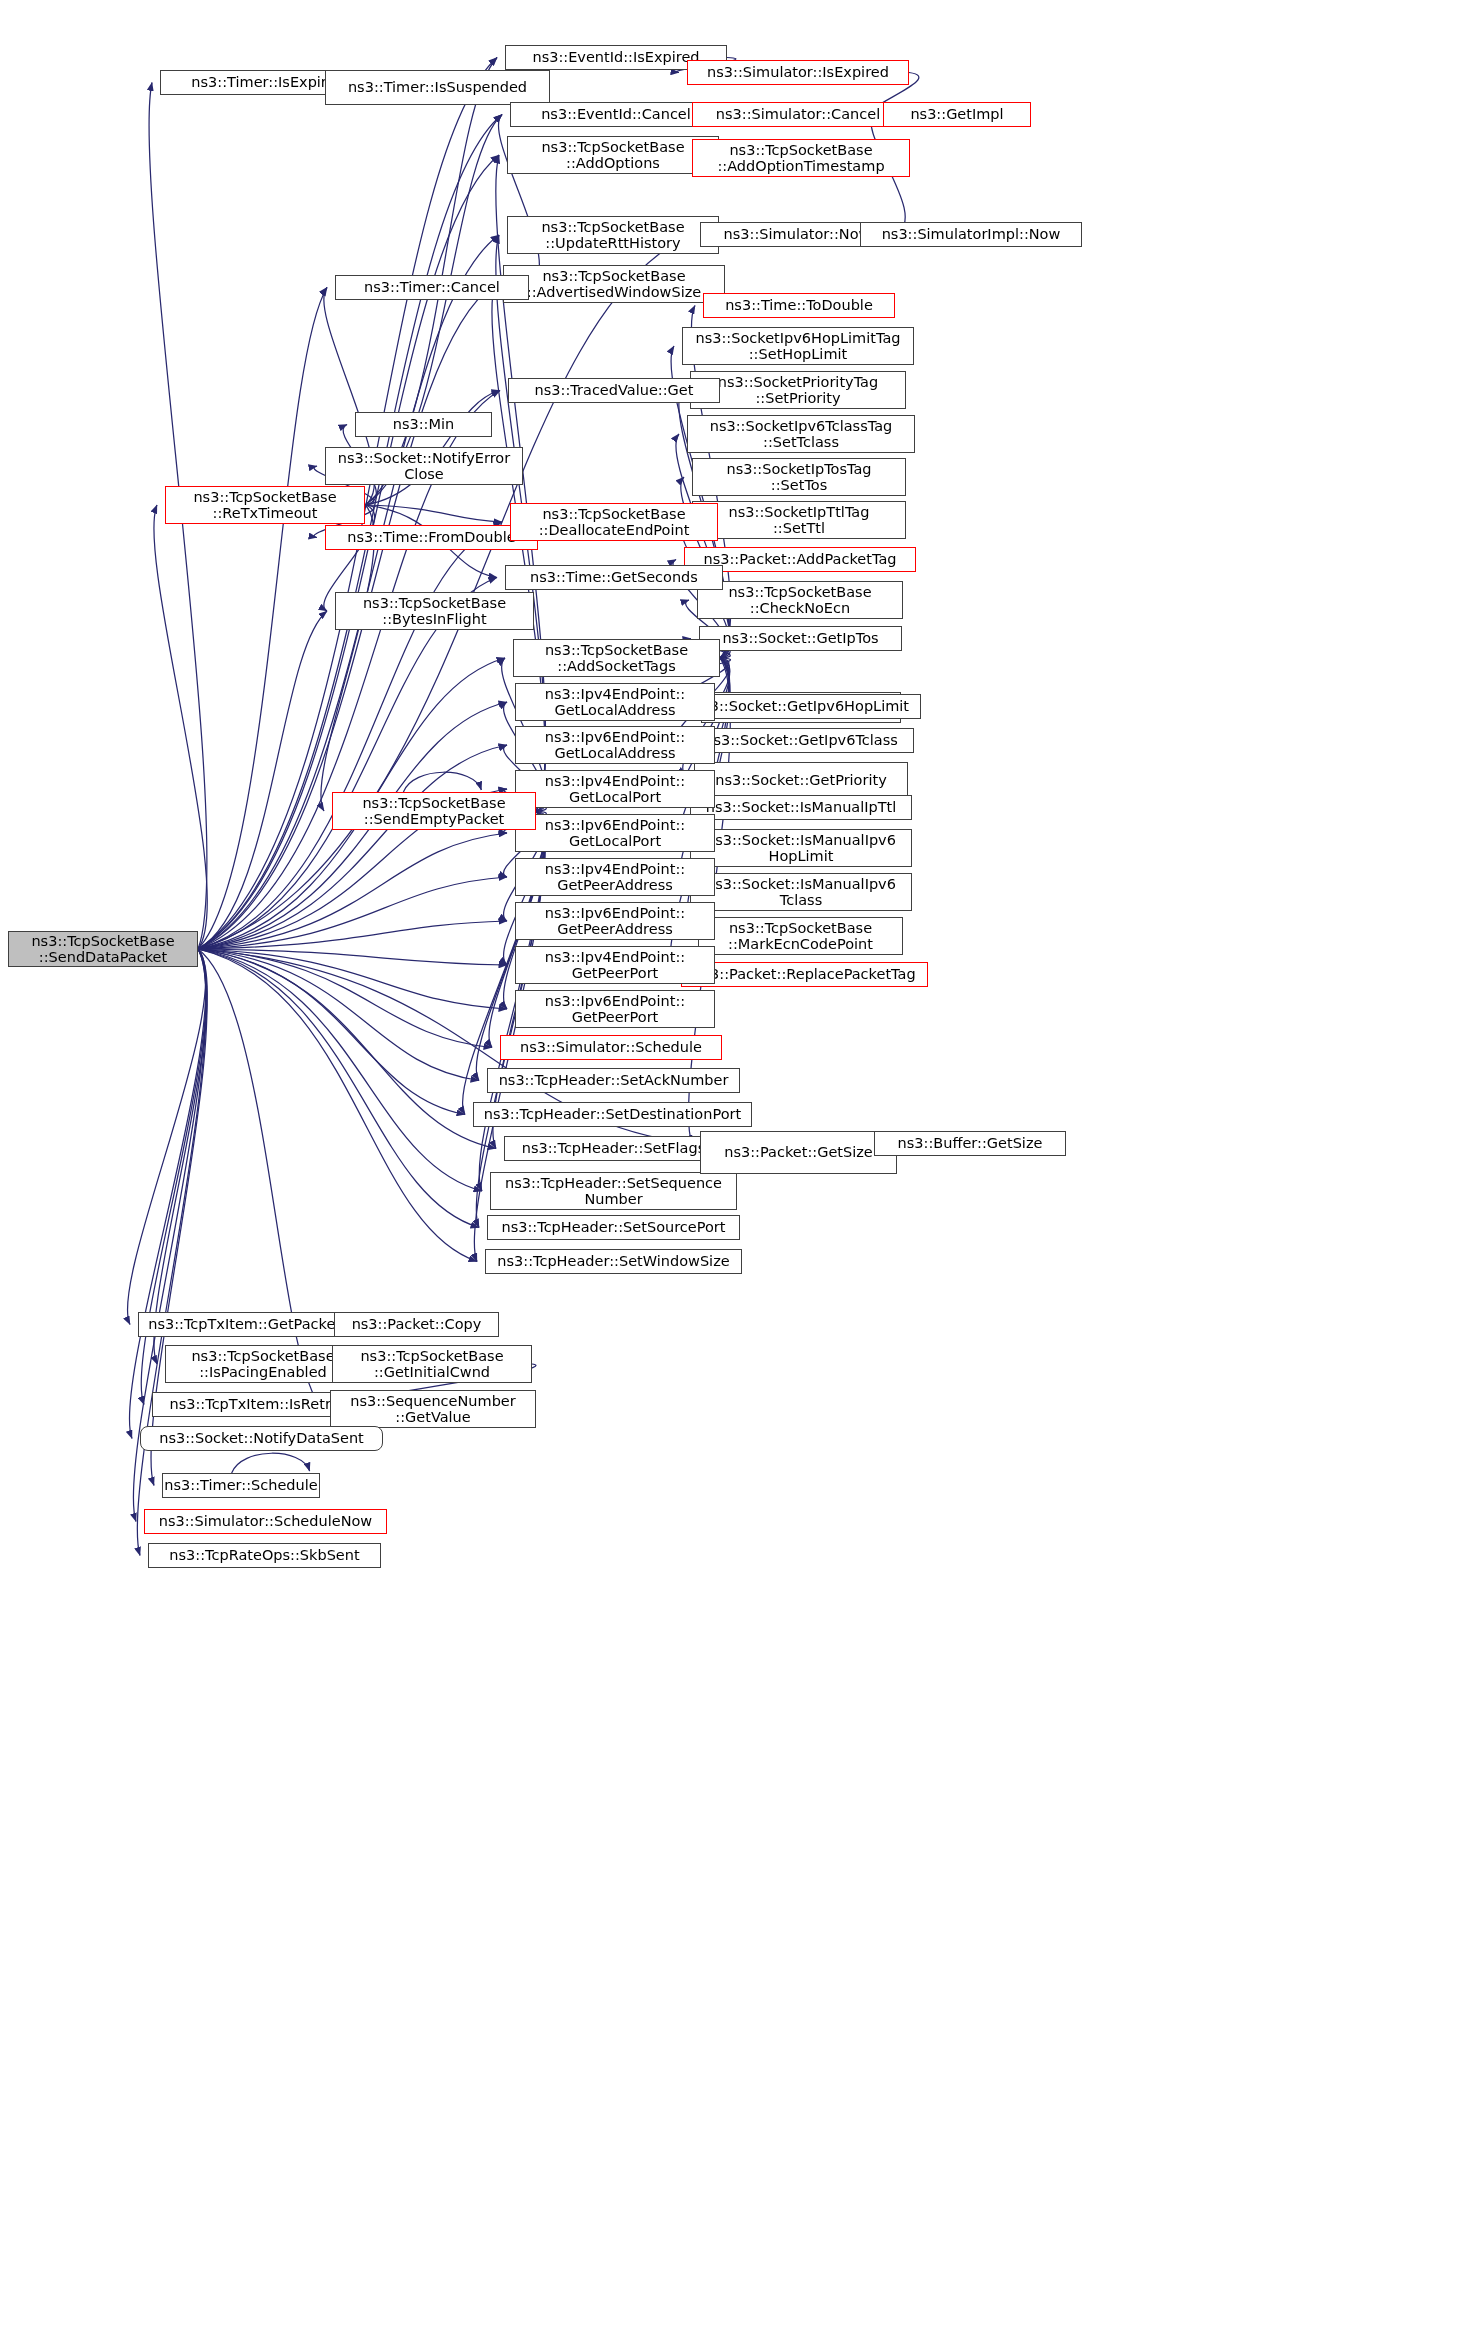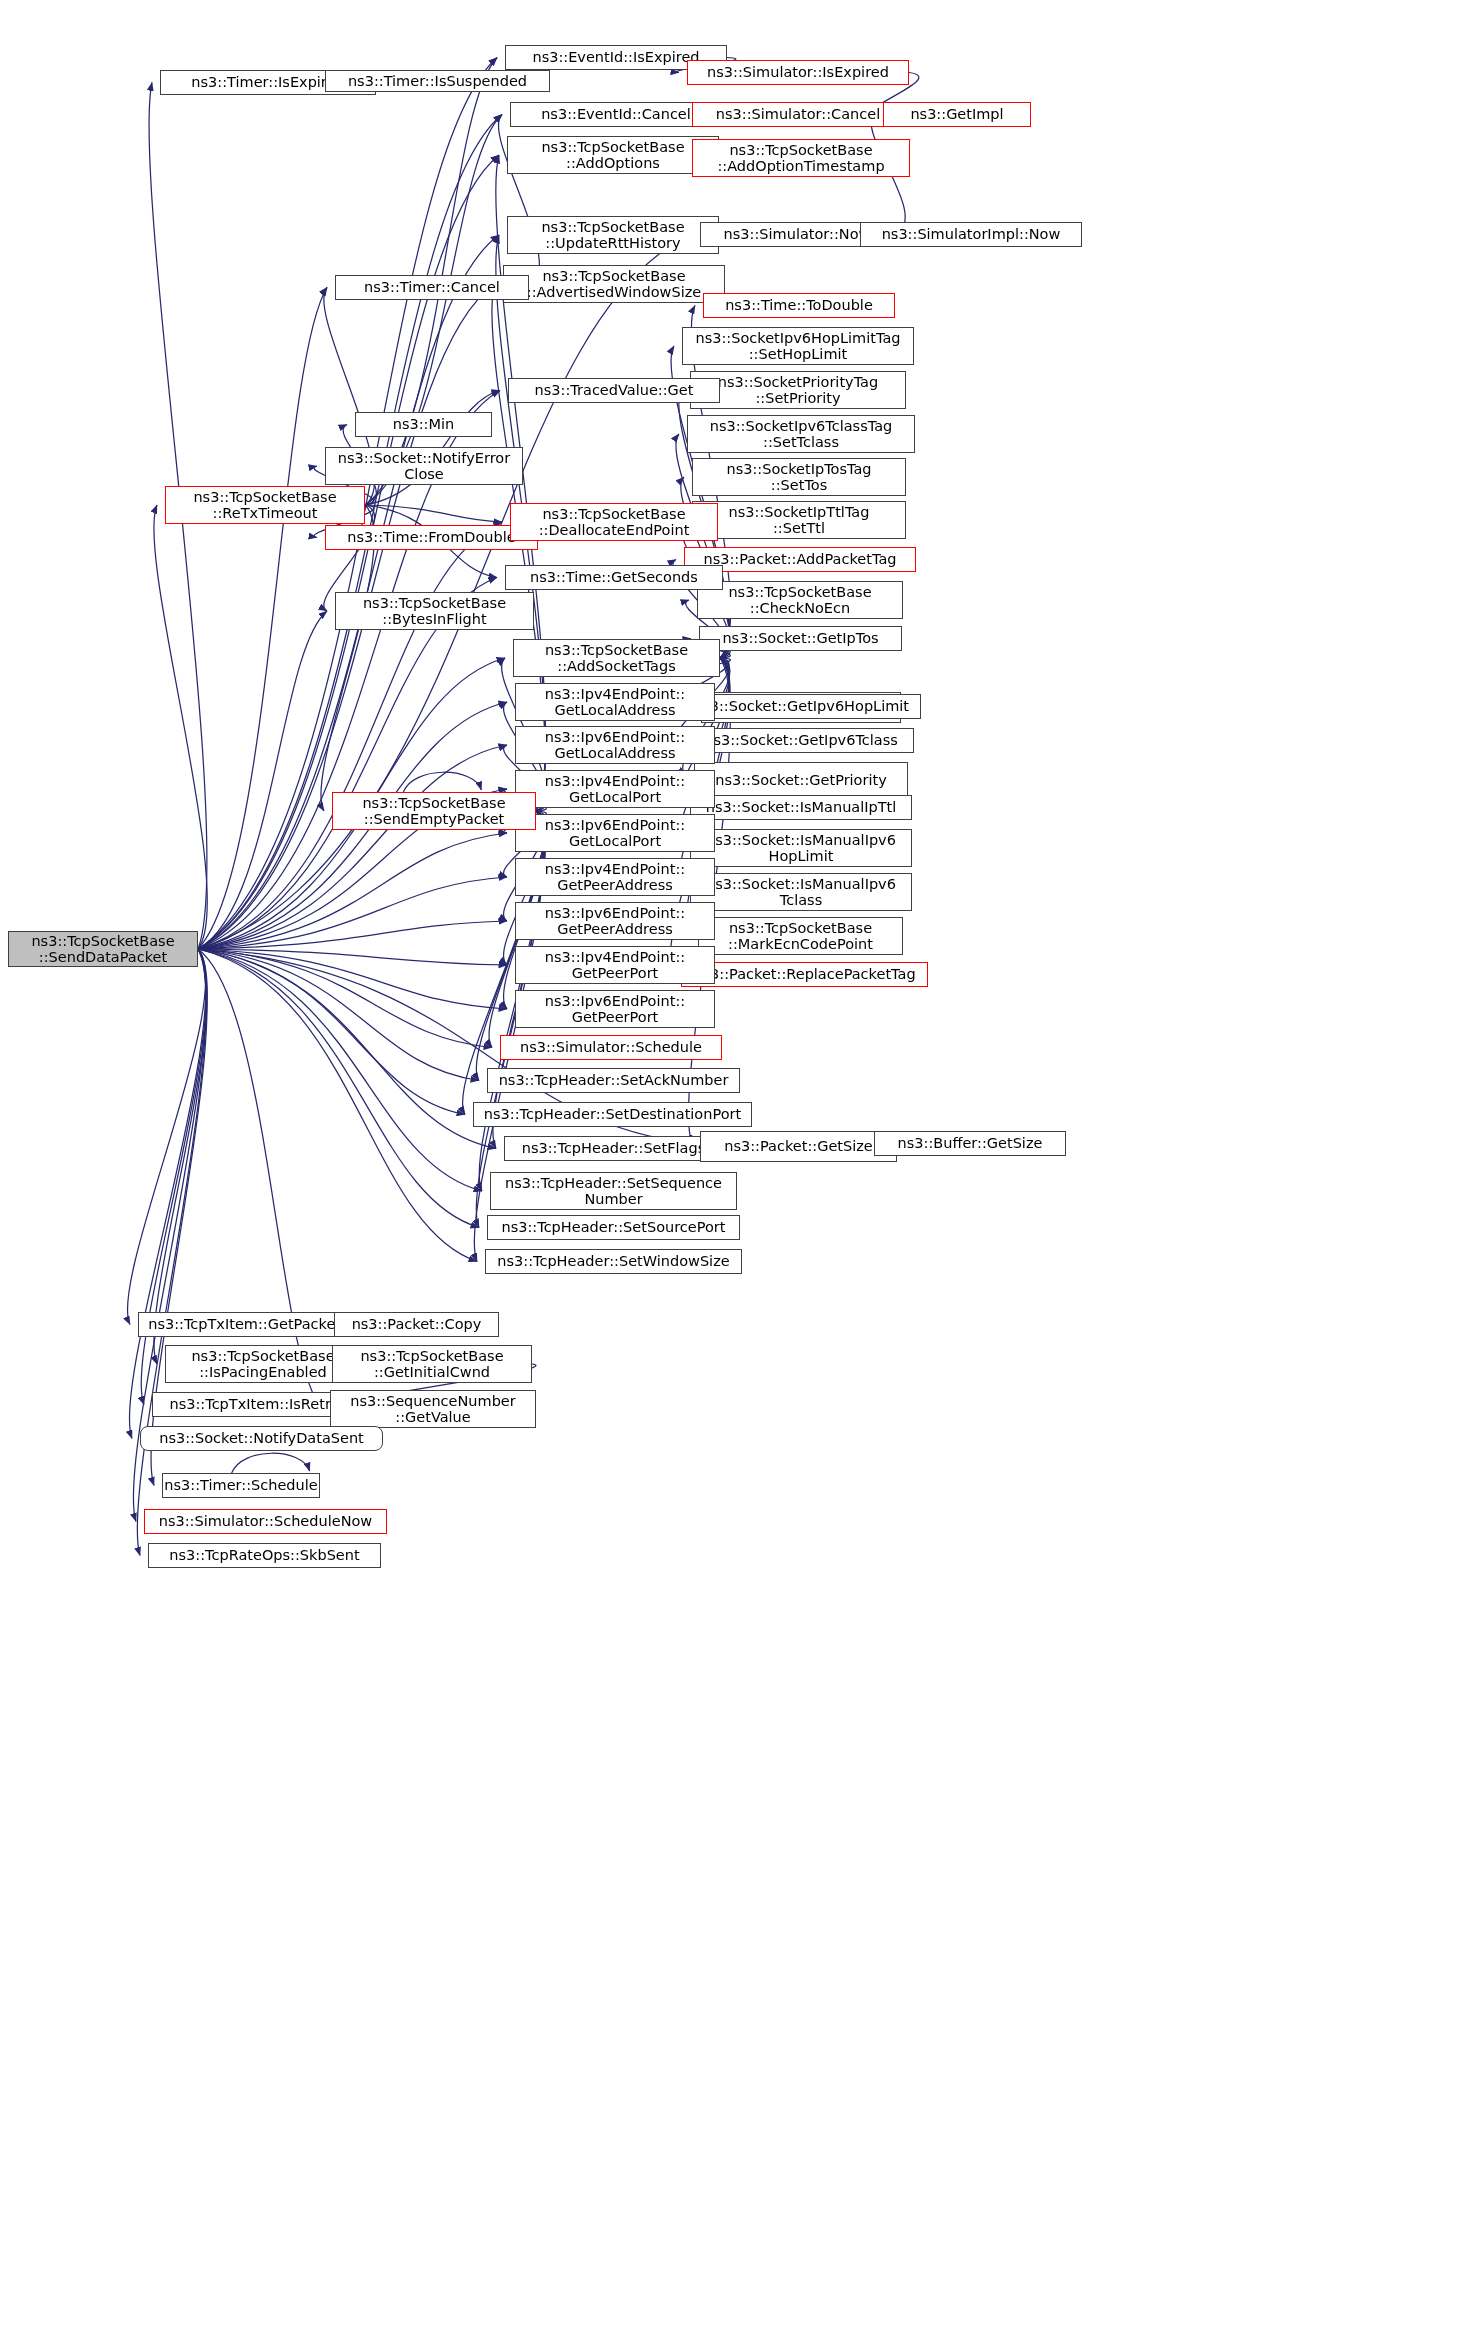--- a/index.html
+++ b/index.html
@@ -125,21 +125,21 @@
         <path d="M 198 949 C 238 1017.7, 114 1452.8, 136 1521.5" marker-end="url(#arrow)"></path>
         <path d="M 198 949 C 238 1021.78, 118 1482.72, 140 1555.5" marker-end="url(#arrow)"></path>
         <path d="M 198 949 C 270.6 1004.2, 275.55 1353.8, 322 1409" marker-end="url(#arrow)"></path>
         <path d="M 198 949 C 474.1 863.26, 492.92499999999995 320.24, 692 234.5" marker-end="url(#arrow)"></path>
       </g>
   </svg>
   <div id="node-layer">
       <div class="node root" style="left: 8px; top: 931px; width: 190px; height: 36px;">ns3::TcpSocketBase
 ::SendDataPacket</div>
       <div class="node" style="left: 160px; top: 70px; width: 216px; height: 25px;">ns3::Timer::IsExpired</div>
-      <div class="node" style="left: 325px; top: 70px; width: 225px; height: 22px;">ns3::Timer::IsSuspended</div>
+      <div class="node" style="left: 325px; top: 70px; width: 225px; height: 35px;">ns3::Timer::IsSuspended</div>
       <div class="node" style="left: 505px; top: 45px; width: 222px; height: 25px;">ns3::EventId::IsExpired</div>
       <div class="node" style="left: 510px; top: 102px; width: 212px; height: 25px;">ns3::EventId::Cancel</div>
       <div class="node" style="left: 507px; top: 136px; width: 212px; height: 38px;">ns3::TcpSocketBase
 ::AddOptions</div>
       <div class="node red" style="left: 687px; top: 60px; width: 222px; height: 25px;">ns3::Simulator::IsExpired</div>
       <div class="node red" style="left: 692px; top: 102px; width: 212px; height: 25px;">ns3::Simulator::Cancel</div>
       <div class="node red" style="left: 692px; top: 139px; width: 218px; height: 38px;">ns3::TcpSocketBase
 ::AddOptionTimestamp</div>
       <div class="node red" style="left: 883px; top: 102px; width: 148px; height: 25px;">ns3::GetImpl</div>
       <div class="node" style="left: 507px; top: 216px; width: 212px; height: 38px;">ns3::TcpSocketBase
@@ -209,21 +209,21 @@
       <div class="node red" style="left: 332px; top: 792px; width: 204px; height: 38px;">ns3::TcpSocketBase
 ::SendEmptyPacket</div>
       <div class="node red" style="left: 500px; top: 1035px; width: 222px; height: 25px;">ns3::Simulator::Schedule</div>
       <div class="node" style="left: 487px; top: 1068px; width: 253px; height: 25px;">ns3::TcpHeader::SetAckNumber</div>
       <div class="node" style="left: 473px; top: 1102px; width: 279px; height: 25px;">ns3::TcpHeader::SetDestinationPort</div>
       <div class="node" style="left: 504px; top: 1136px; width: 219px; height: 25px;">ns3::TcpHeader::SetFlags</div>
       <div class="node" style="left: 490px; top: 1172px; width: 247px; height: 38px;">ns3::TcpHeader::SetSequence
 Number</div>
       <div class="node" style="left: 487px; top: 1215px; width: 253px; height: 25px;">ns3::TcpHeader::SetSourcePort</div>
       <div class="node" style="left: 485px; top: 1249px; width: 257px; height: 25px;">ns3::TcpHeader::SetWindowSize</div>
-      <div class="node" style="left: 700px; top: 1131px; width: 197px; height: 31px;">ns3::Packet::GetSize</div>
+      <div class="node" style="left: 700px; top: 1131px; width: 197px; height: 43px;">ns3::Packet::GetSize</div>
       <div class="node" style="left: 874px; top: 1131px; width: 192px; height: 25px;">ns3::Buffer::GetSize</div>
       <div class="node" style="left: 138px; top: 1312px; width: 250px; height: 25px;">ns3::TcpTxItem::GetPacketCopy</div>
       <div class="node" style="left: 334px; top: 1312px; width: 165px; height: 25px;">ns3::Packet::Copy</div>
       <div class="node" style="left: 165px; top: 1345px; width: 196px; height: 38px;">ns3::TcpSocketBase
 ::IsPacingEnabled</div>
       <div class="node" style="left: 332px; top: 1345px; width: 200px; height: 38px;">ns3::TcpSocketBase
 ::GetInitialCwnd</div>
       <div class="node" style="left: 152px; top: 1392px; width: 222px; height: 25px;">ns3::TcpTxItem::IsRetrans</div>
       <div class="node" style="left: 330px; top: 1390px; width: 206px; height: 38px;">ns3::SequenceNumber
 ::GetValue</div>

